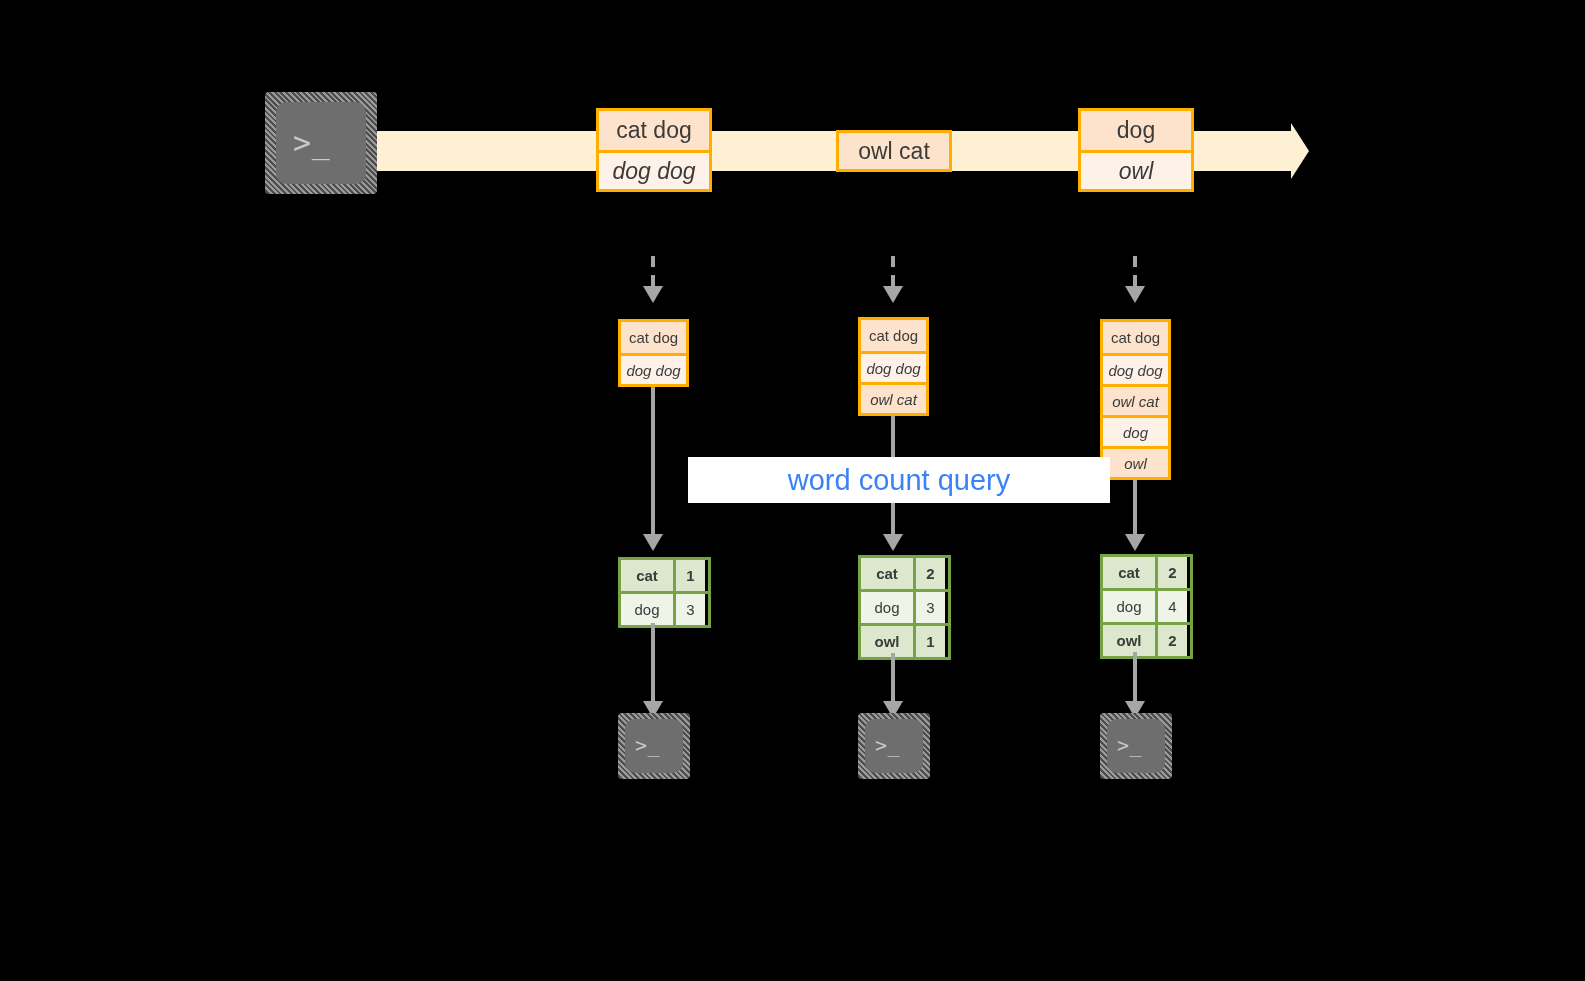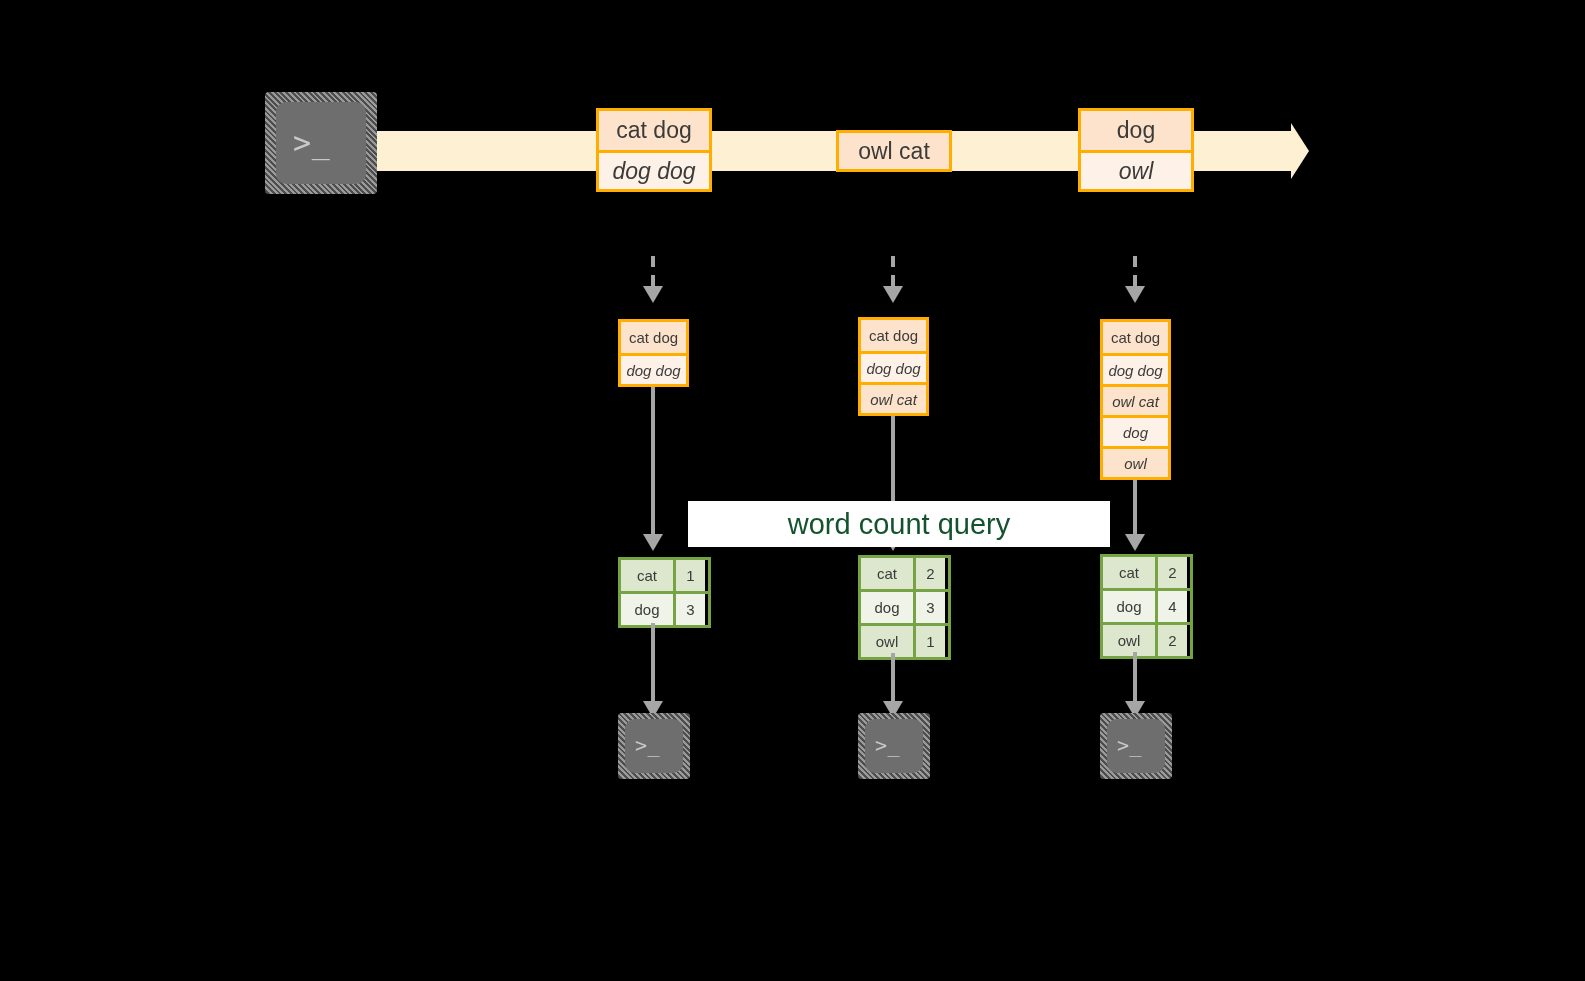--- a/index.html
+++ b/index.html
@@ -108,21 +108,21 @@
   .grow + .grow { border-top: 3px solid #76A444; }
   .gcell {
     display: flex;
     align-items: center;
     justify-content: center;
     color: #3b3b3b;
     box-sizing: border-box;
   }
   .gcell.key { width: 52px; }
   .gcell.val { width: 32px; border-left: 3px solid #76A444; }
-  .grow.dark  .gcell { background: #DDE7CE; }
+  .grow.dark  .gcell { background: #DDE7CE; font-weight: bold; }
   .grow.light .gcell { background: #EFF3E8; }
 
   
   .gline {
     position: absolute;
     background: #A6A6A6;
     width: 4px;
   }
   .gdash {
     position: absolute;
@@ -141,24 +141,23 @@
     border-top: 17px solid #A6A6A6;
   }
 
   
   .qlabel {
     position: absolute;
     background: #FFFFFF;
     display: flex;
     align-items: center;
     justify-content: center;
-    color: #14532d;
+    color: #3b82f6;
     font-size: 29px;
     white-space: nowrap;
-    margin-top: 44px;
   }
 </style>
 </head>
 <body>
 
 <div id="canvas">
 
   <div class="band-body" style="left:367px; top:131px; width:924px; height:40px;"></div>
   <div class="band-head" style="left:1291px; top:123px;
               border-top:28px solid transparent;

